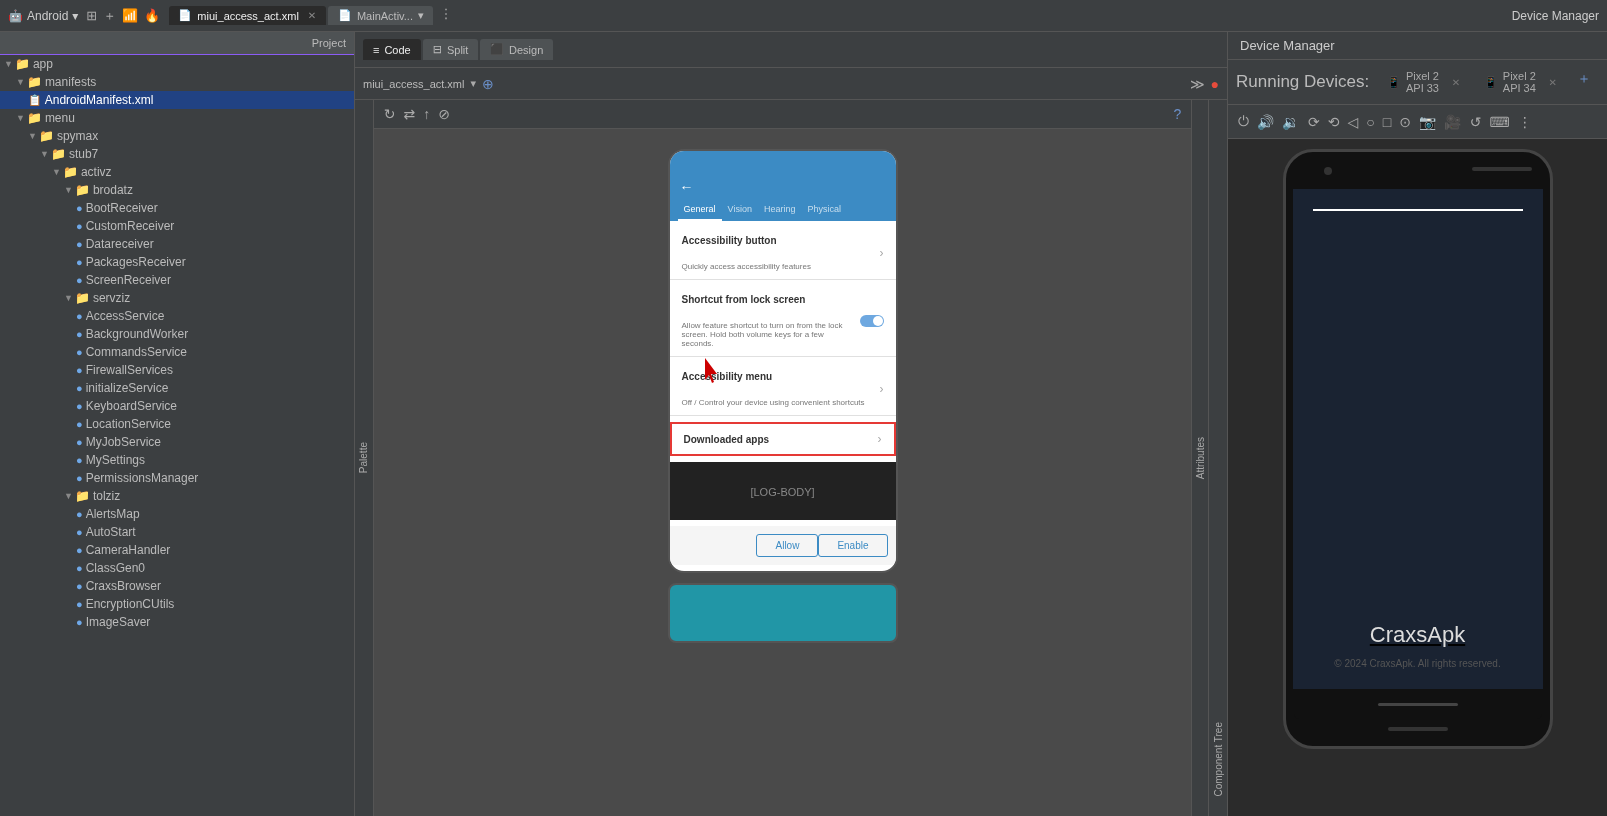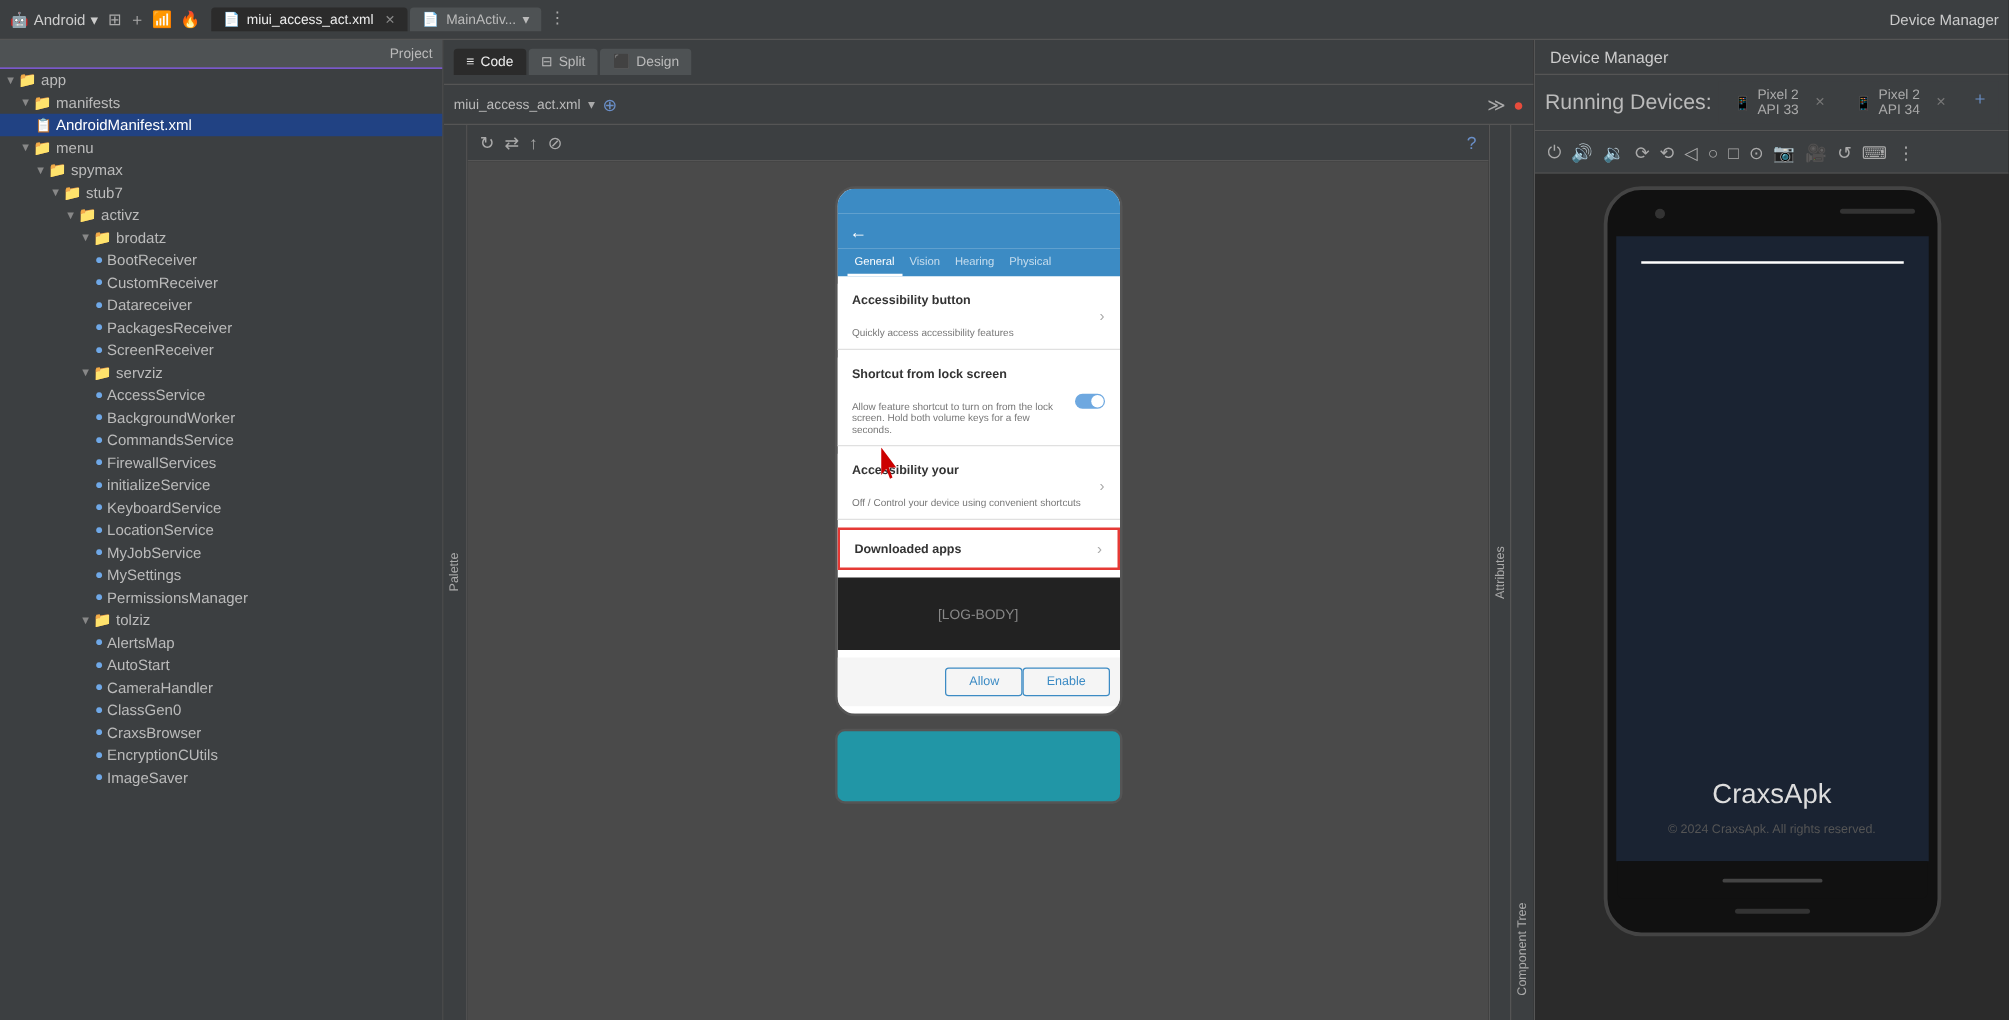--- a/index.html
+++ b/index.html
@@ -738,21 +738,21 @@
                     <div class="phone-section-desc">Allow feature shortcut to turn on from the lock screen. Hold both volume keys for a few seconds.</div>
                   </div>
                   <div class="toggle-on"></div>
                 </div>
               </div>
 
               <div style="position:relative;">
                 <div class="phone-section" style="position:relative;">
                   <div class="phone-section-row">
                     <div>
-                      <div class="phone-section-title">Accessibility your</div>
+                      <div class="phone-section-title">Accessibility menu</div>
                       <div class="phone-section-desc">Off / Control your device using convenient shortcuts</div>
                     </div>
                     <span style="color:#aaa;font-size:12px;">›</span>
                   </div>
 
                   <div style="position:absolute;left:30px;top:-5px;">
                     <svg width="20" height="30" viewBox="0 0 20 30">
                       <polygon points="5,0 5,22 9,17 12,25 14,24 11,16 17,16" fill="#cc0000"></polygon>
                     </svg>
                   </div>
@@ -829,21 +829,21 @@
     </div>
 
     <div class="device-screen-area">
       <div class="android-device">
         <div style="display:flex;align-items:center;width:100%;padding:0 10px;margin-bottom:6px;">
           <div class="device-camera"></div>
           <div class="device-speaker" style="margin-left:auto;"></div>
         </div>
         <div class="device-screen">
           <div class="device-progress-bar"></div>
-          <div style="flex:1;display:flex;align-items:flex-start;justify-content:center;">
+          <div style="flex:1;display:flex;align-items:flex-start;justify-content:center;text-decoration:underline;">
             <span class="device-app-name">CraxsApk</span>
           </div>
           <div class="device-copyright">© 2024 CraxsApk. All rights reserved.</div>
         </div>
         <div class="device-bottom-nav">
           <div class="device-home-indicator"></div>
         </div>
         <div class="device-footer"></div>
       </div>
     </div>

